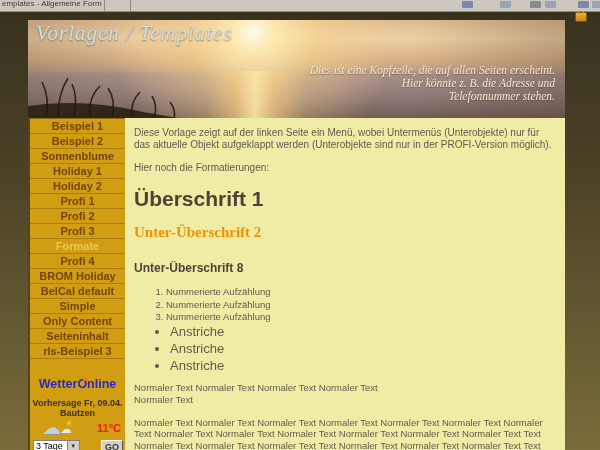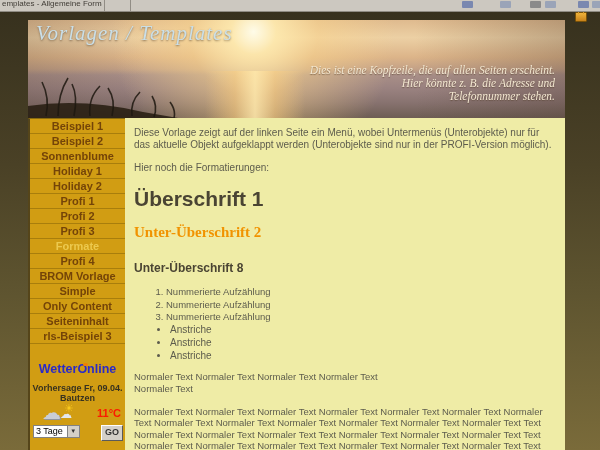--- a/index.html
+++ b/index.html
@@ -59,21 +59,21 @@
   .wo-go{width:25px;height:14px;background:#d4d0c8;border:1px solid;border-color:#fff #5a5a5a #5a5a5a #fff;
     font-size:9px;font-weight:bold;color:#333;text-align:center;line-height:12px;cursor:pointer;}
   
   .content{position:absolute;left:125px;top:107px;width:440px;bottom:0;background:#efeca6;
     box-sizing:border-box;padding:9px 10px 0 9px;color:#5d5c4d;font-size:10px;line-height:1.22;}
   .content p{margin:0 0 11px;}
   .content h1{font-size:21px;color:#4a4433;margin:10px 0 12px;font-weight:bold;}
   .content h2{font-size:15px;color:#f19300;margin:0 0 20px;font-weight:bold;font-family:Liberation Serif, serif;}
   .content h3{font-size:12px;color:#4a4433;margin:0 0 10px;font-weight:bold;}
   .content ol{margin:0 0 0;padding-left:32px;font-size:9.5px;}
-  .content ul{margin:0 0 9px;padding-left:36px;font-size:10px;list-style-type:disc;}
+  .content ul{margin:0 0 9px;padding-left:36px;font-size:13px;list-style-type:disc;}
   .content li{margin-bottom:1px;}
   .para{white-space:pre-line;font-size:9.5px;}
 </style>
 </head>
 <body>
 
 <div class="browser-bar">
   <span class="tab-title">emplates - Allgemeine Formate für Texte - ...</span>
   <span class="tab-div" style="left:104px;"></span>
   <span class="tab-div" style="left:130px;"></span>
@@ -114,21 +114,22 @@
     <div class="menu-item">Beispiel 1</div>
     <div class="menu-item">Beispiel 2</div>
     <div class="menu-item">Sonnenblume</div>
     <div class="menu-item">Holiday 1</div>
     <div class="menu-item">Holiday 2</div>
     <div class="menu-item">Profi 1</div>
     <div class="menu-item">Profi 2</div>
     <div class="menu-item">Profi 3</div>
     <div class="menu-item active">Formate</div>
     <div class="menu-item">Profi 4</div>
-    <div class="menu-item">BROM Vorlage</div>
+    <div class="menu-item">BROM Holiday</div>
+    <div class="menu-item">BelCal default</div>
     <div class="menu-item">Simple</div>
     <div class="menu-item">Only Content</div>
     <div class="menu-item">Seiteninhalt</div>
     <div class="menu-item">rls-Beispiel 3</div>
 
     <div class="weather">
       <div class="wo-logo"><span>Wetter</span><span class="wo-o">O</span><span>nline</span></div>
       <div class="wo-forecast">Vorhersage Fr, 09.04.</div>
       <div class="wo-city">Bautzen</div>
       <div class="wo-iconrow">

